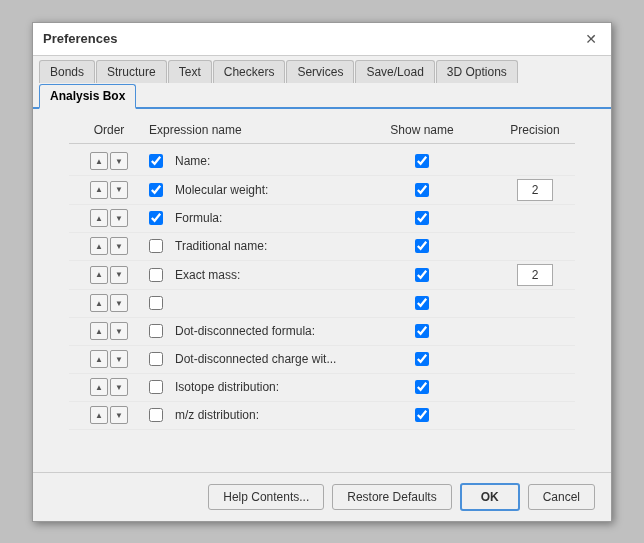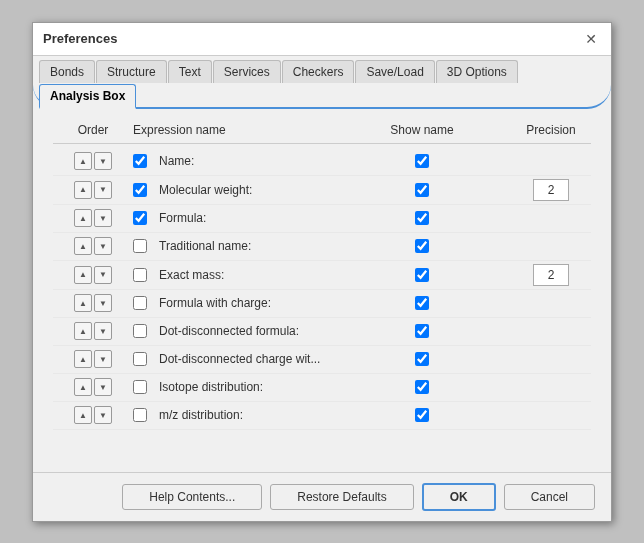--- a/index.html
+++ b/index.html
@@ -48,21 +48,20 @@
       align-items: center;
       justify-content: center;
     }
     .tabs {
       display: flex;
       flex-wrap: wrap;
       background: #f0f0f0;
       border-bottom: 2px solid #4a90d9;
       padding: 4px 6px 0;
       gap: 1px;
-      border-radius: 24px;
     }
     .tab {
       padding: 4px 10px;
       font-size: 12px;
       border: 1px solid #bbb;
       border-bottom: none;
       background: #e0e0e0;
       cursor: pointer;
       color: #333;
       border-radius: 3px 3px 0 0;
@@ -71,21 +70,21 @@
       background: #f0f0f0;
       border-color: #4a90d9;
       border-bottom: 2px solid #f0f0f0;
       font-weight: 600;
       color: #000;
       margin-bottom: -2px;
       z-index: 1;
     }
     .content {
       flex: 1;
-      padding: 10px 20px;
+      padding: 10px 36px;
       overflow-y: auto;
     }
     .table-header {
       display: grid;
       grid-template-columns: 80px 200px 1fr 80px;
       padding: 4px 0 6px;
       border-bottom: 1px solid #ccc;
       margin-bottom: 4px;
     }
     .table-header span {
@@ -168,21 +167,21 @@
     .footer {
       display: flex;
       justify-content: flex-end;
       align-items: center;
       padding: 10px 16px;
       gap: 8px;
       border-top: 1px solid #ccc;
       background: #f0f0f0;
     }
     .btn {
-      padding: 5px 26px;
+      padding: 5px 14px;
       font-size: 12px;
       border: 1px solid #aaa;
       background: #f0f0f0;
       cursor: pointer;
       border-radius: 3px;
       color: #333;
       min-width: 60px;
     }
     .btn.primary {
       border: 2px solid #4a90d9;
@@ -195,22 +194,22 @@
 
 <div class="dialog">
   <div class="title-bar">
     <span class="title-bar-title">Preferences</span>
     <button class="close-btn">✕</button>
   </div>
   <div class="tabs" id="tab-bar">
       <div class="tab">Bonds</div>
       <div class="tab">Structure</div>
       <div class="tab">Text</div>
+      <div class="tab">Checkers</div>
       <div class="tab">Services</div>
-      <div class="tab">Checkers</div>
       <div class="tab">Save/Load</div>
       <div class="tab">3D Options</div>
       <div class="tab active">Analysis Box</div>
     </div>
   <div class="content">
     <div class="table-header">
       <span class="col-order">Order</span>
       <span>Expression name</span>
       <span class="col-show">Show name</span>
       <span class="col-precision">Precision</span>
@@ -301,21 +300,20 @@
           </div>
         </div>
         <div class="row">
           <div class="order-btns">
             <button class="order-btn">▲</button>
             <button class="order-btn">▼</button>
           </div>
           <div class="expr-cell">
             <label>
               <input type="checkbox" style="">
-              <span>Formula with charge:</span>
             </label>
           </div>
           <div class="show-cell">
             <input type="checkbox" checked="" style="">
           </div>
           <div class="precision-cell"></div>
         </div>
         <div class="row">
           <div class="order-btns">
             <button class="order-btn">▲</button>

